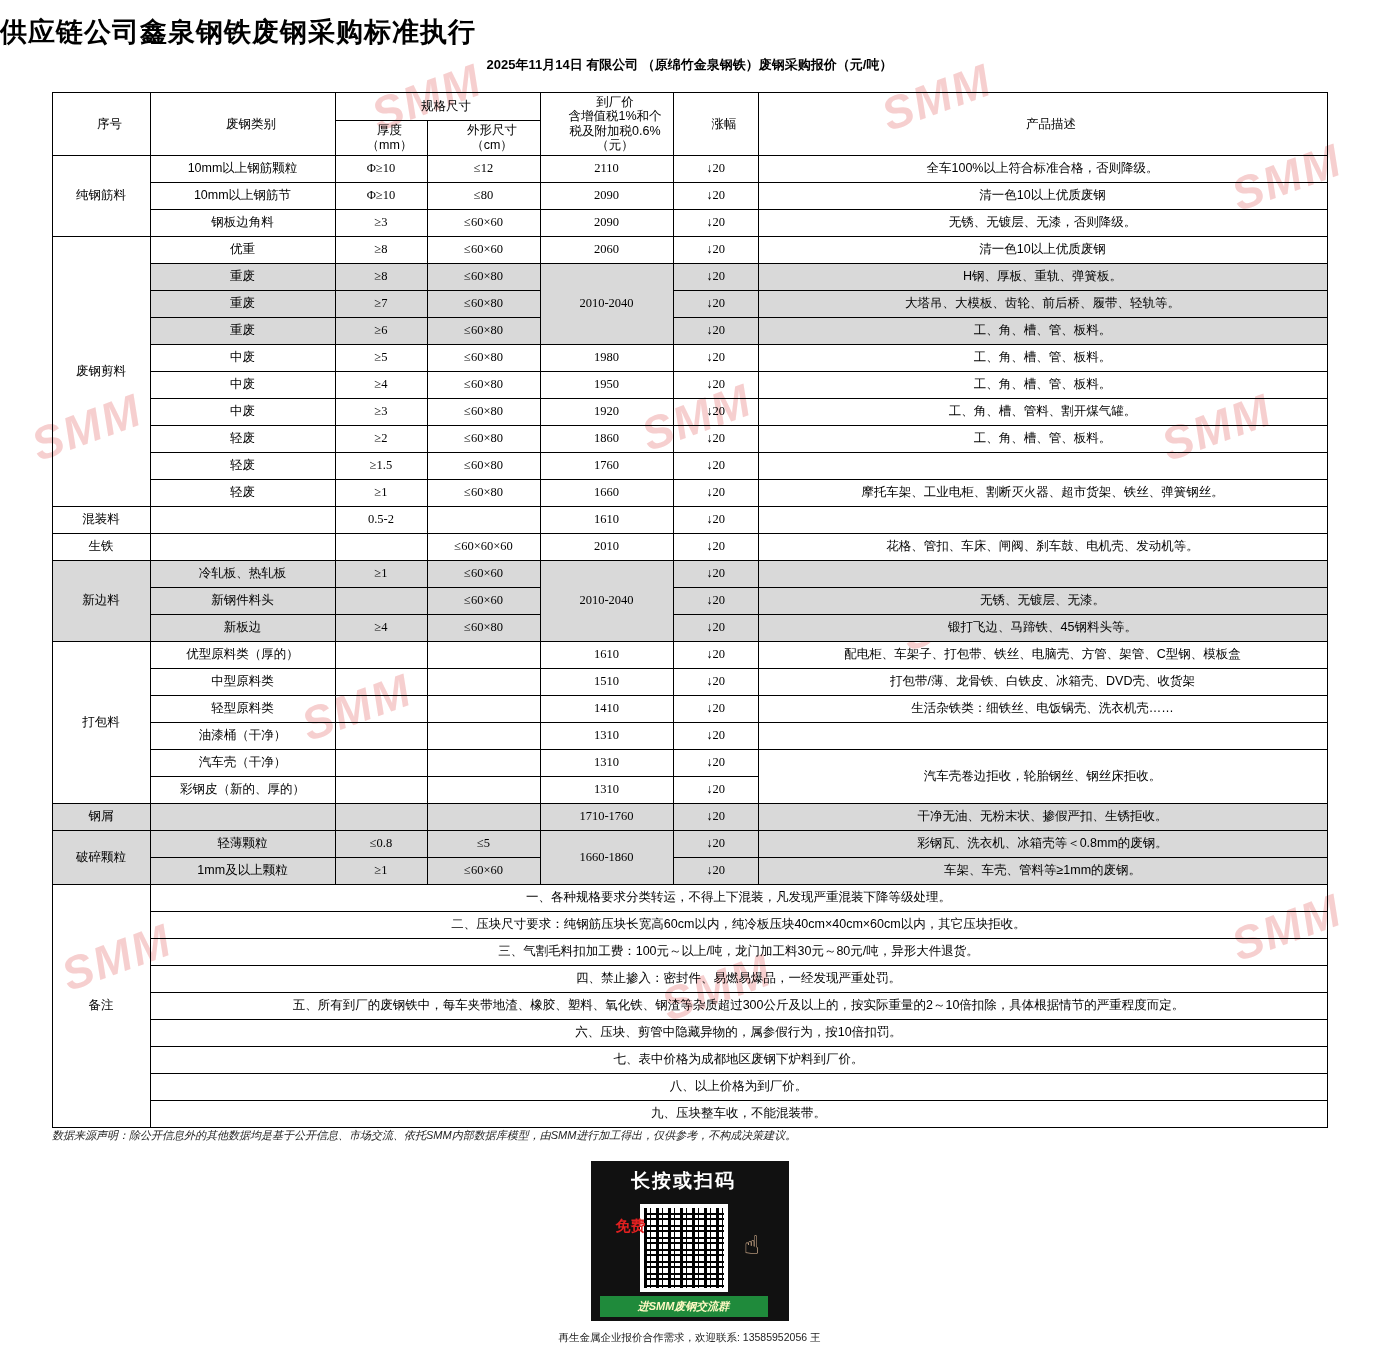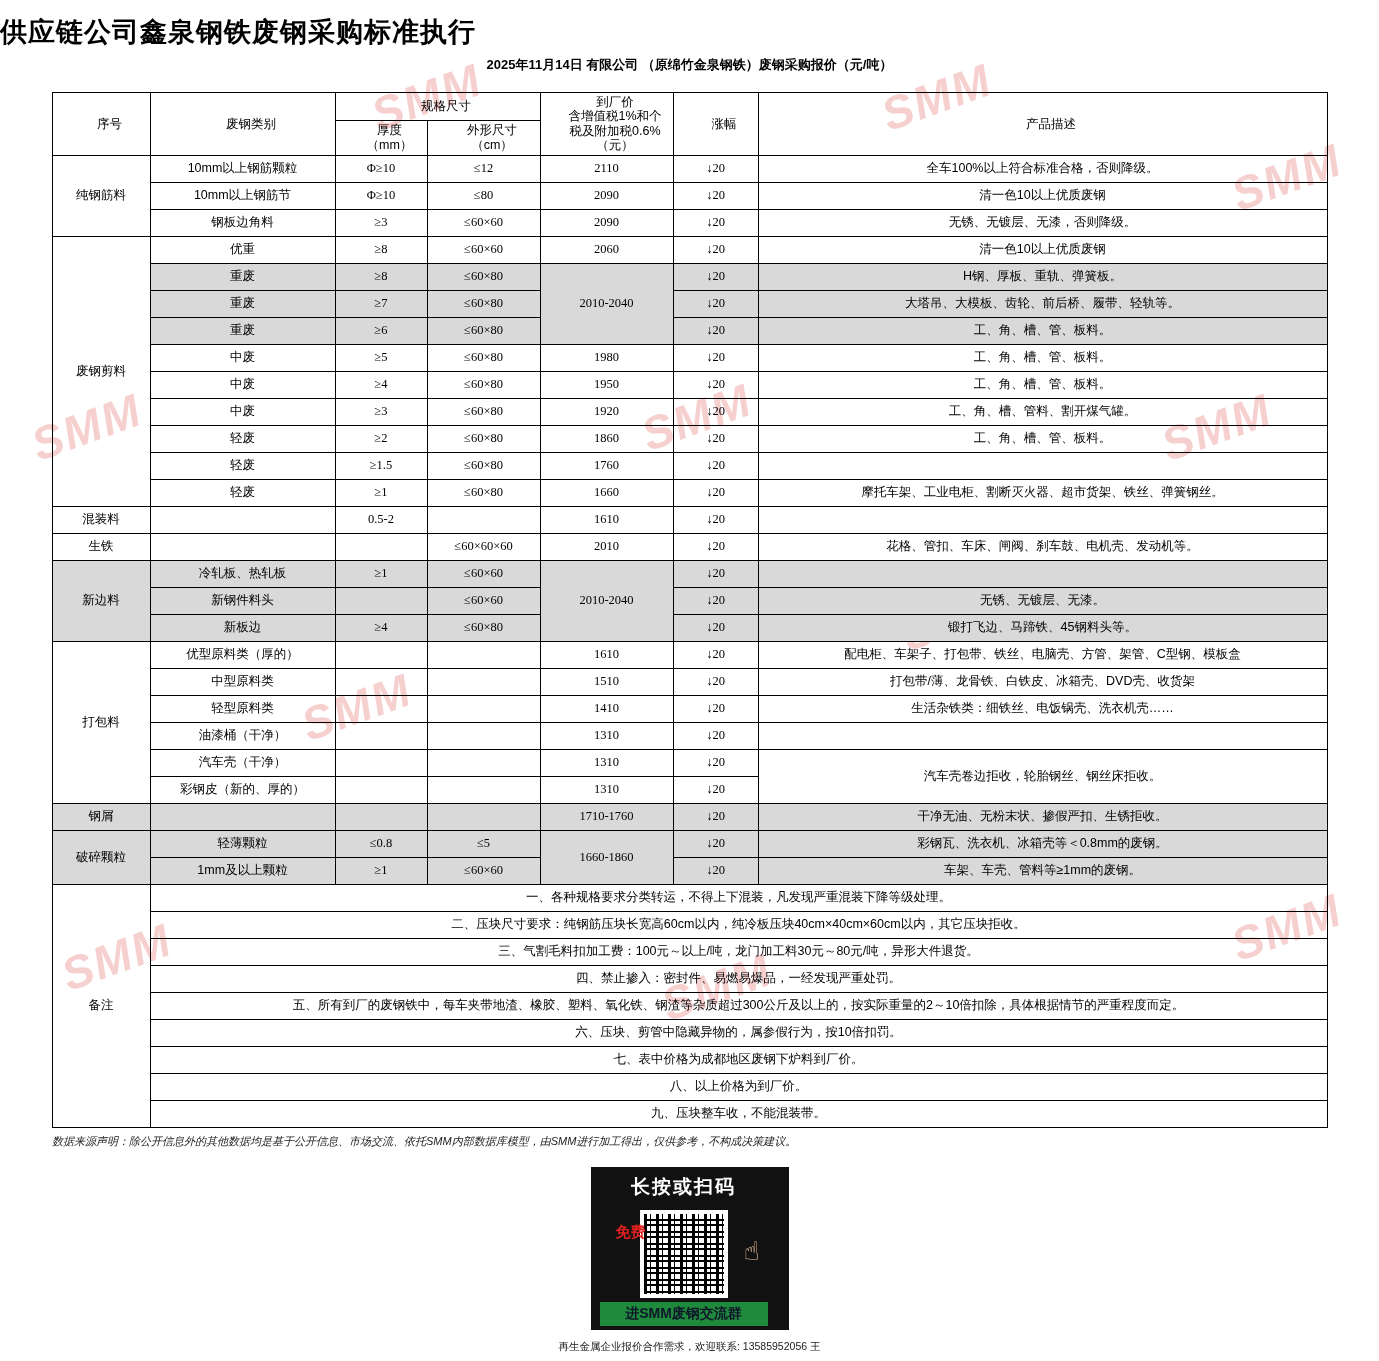--- a/index.html
+++ b/index.html
@@ -49,21 +49,21 @@
   .shade{background:#d9d9d9 !important;}
   .num{font-family:"Liberation Serif","DejaVu Serif",serif;}
   .desc{font-size:12.5px;text-align:left;padding-left:6px;}
   .cat{font-size:13px;}
   .chg{white-space:nowrap;}
 
   .notes-label{font-weight:normal;font-size:13px;}
   .note-cell{text-align:left;padding-left:8px;font-size:12.5px;height:24px;}
 
   .footnote{
-    width:1275px;margin:6px auto 0 auto;
+    width:1275px;margin:0 auto 0 auto;
     font-size:11px;font-style:italic;color:#222;
     position:relative;z-index:2;
   }
 
   .qr-wrap{
     width:100%;display:flex;flex-direction:column;align-items:center;
     margin-top:18px;position:relative;z-index:2;
   }
   .qr-box{
     width:186px;background:#111;padding:0 12px 4px 0;
@@ -82,21 +82,21 @@
       linear-gradient(0deg,#000 18%,transparent 18%,transparent 44%,#000 44%,#000 56%,transparent 56%);
     background-size:12px 12px,12px 12px;
     border:4px solid #fff;
     box-sizing:border-box;
   }
   .qr-free{
     position:absolute;left:16px;top:18px;color:#e02020;font-size:15px;font-weight:bold;line-height:1;
   }
   .qr-hand{position:absolute;right:8px;top:30px;font-size:26px;color:#f0c6a0;}
   .qr-bottom{
-    background:#1f8a3b;color:#0f172a;font-size:14px;font-weight:bold;width:168px;text-align:center;padding:3px 0;
+    background:#1f8a3b;color:#fef9c3;font-size:11px;font-weight:bold;width:168px;text-align:center;padding:3px 0;font-style:italic;
   }
   .qr-caption{font-size:10.5px;margin-top:10px;color:#222;}
 
   
   .wm{
     position:absolute;
     color:#f0a9a9;
     opacity:.55;
     font-size:46px;
     font-weight:bold;

